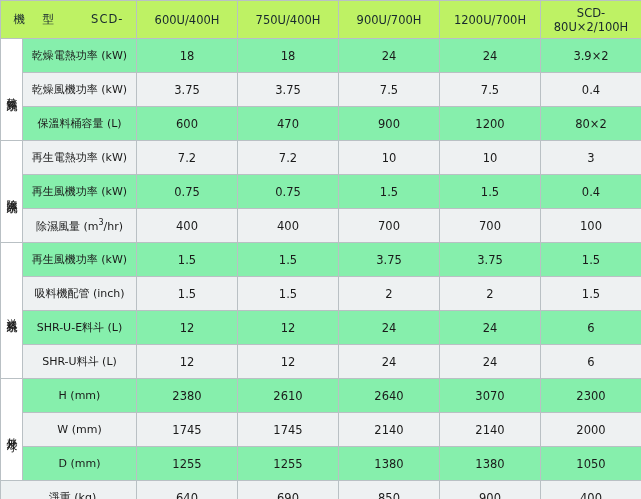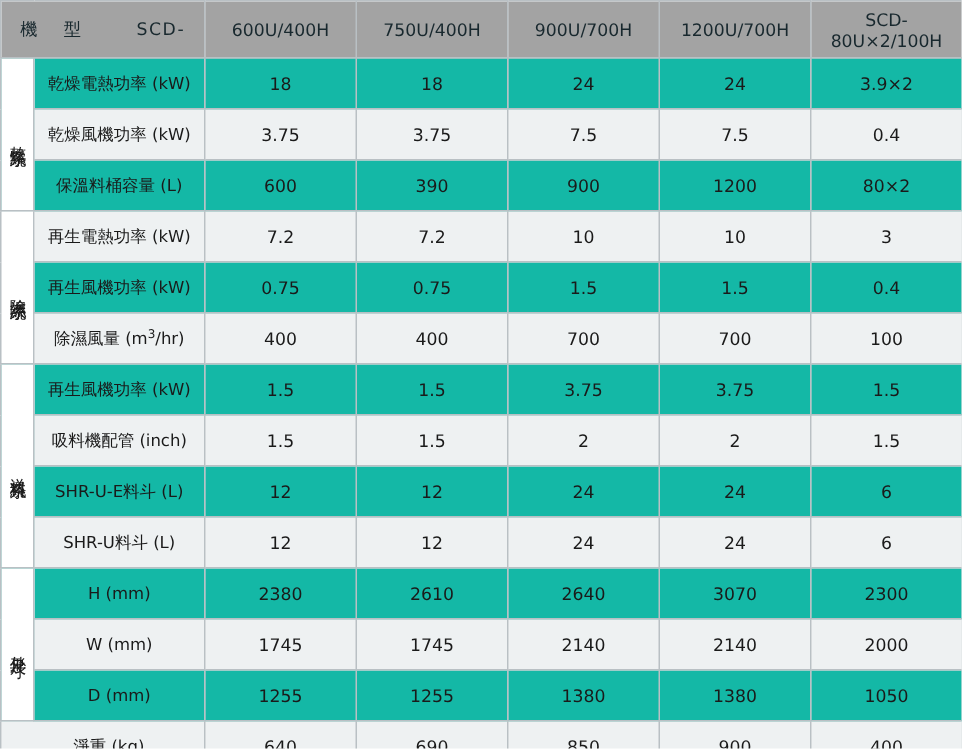--- a/index.html
+++ b/index.html
@@ -22,21 +22,21 @@
   }
   table.spec td, table.spec th {
     border: 1px solid #b9c0c4;
     padding: 0;
     text-align: center;
     vertical-align: middle;
     font-weight: normal;
   }
   
   .hdr {
-    background: #a3a3a3;
+    background: #bef264;
     height: 38px;
     color: #18282e;
     font-size: 11.5px;
   }
   .hdr-corner {
     text-align: left;
     padding-left: 6px;
   }
   .hdr-corner .ml {
     display: inline-block;
@@ -68,21 +68,21 @@
     padding-left: 8px;
     font-size: 11px;
     height: 33px;
   }
   td.item.single {
     padding-left: 8px;
   }
   td.val {
     font-size: 11.5px;
   }
-  .rowA { background: #14b8a6; padding-left: 12px; }
+  .rowA { background: #86efac; padding-left: 12px; }
   .rowB { background: #eef1f2; border-radius: 11px; }
   sup.sup { font-size: 8px; vertical-align: super; }
   .nowrap { white-space: nowrap; margin-top: 21px; }
 </style>
 </head>
 <body>
 
 <table class="spec">
   <colgroup>
     <col style="width:22px">
@@ -120,21 +120,21 @@
       <td class="item">乾燥風機功率 (kW)</td>
       <td class="val">3.75</td>
       <td class="val">3.75</td>
       <td class="val">7.5</td>
       <td class="val">7.5</td>
       <td class="val">0.4</td>
     </tr>
     <tr class="rowA">
       <td class="item">保溫料桶容量 (L)</td>
       <td class="val">600</td>
-      <td class="val">390</td>
+      <td class="val">470</td>
       <td class="val">900</td>
       <td class="val">1200</td>
       <td class="val">80×2</td>
     </tr>
 
     <tr class="rowB">
       <td class="group" rowspan="3"><span class="vert">除濕系統</span></td>
       <td class="item">再生電熱功率 (kW)</td>
       <td class="val">7.2</td>
       <td class="val">7.2</td>

